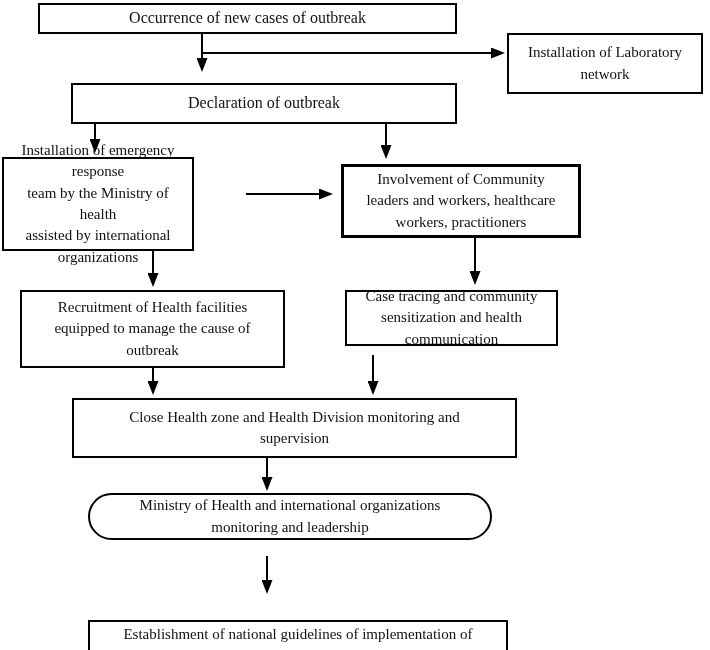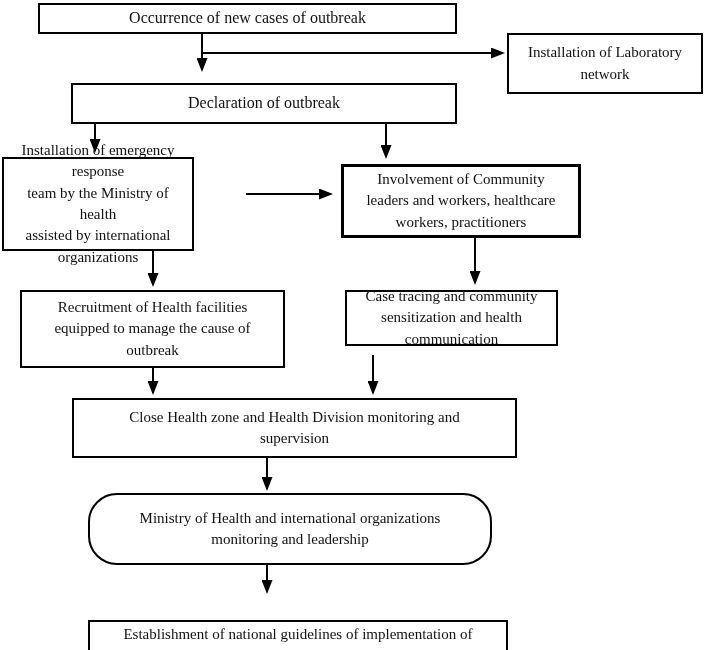--- a/index.html
+++ b/index.html
@@ -106,21 +106,21 @@
     <span>Case tracing and community
 sensitization and health
 communication</span>
   </div>
 
   <div class="box" style="left:72px; top:398px; width:445px; height:60px;">
     <span>Close Health zone and Health Division monitoring and
 supervision</span>
   </div>
 
-  <div class="box" style="left:88px; top:493px; width:404px; height:72px;border-radius:29px;">
+  <div class="box" style="left:88px; top:493px; width:404px; height:47px;border-radius:29px;">
     <span>Ministry of Health and international organizations
 monitoring and leadership</span>
   </div>
 
   <div class="box" style="left:88px; top:598px; width:420px; height:50px;margin-top:22px;">
     <span>Establishment of national guidelines of implementation of
 outbreak response into health system</span>
   </div>
 
 </div>

